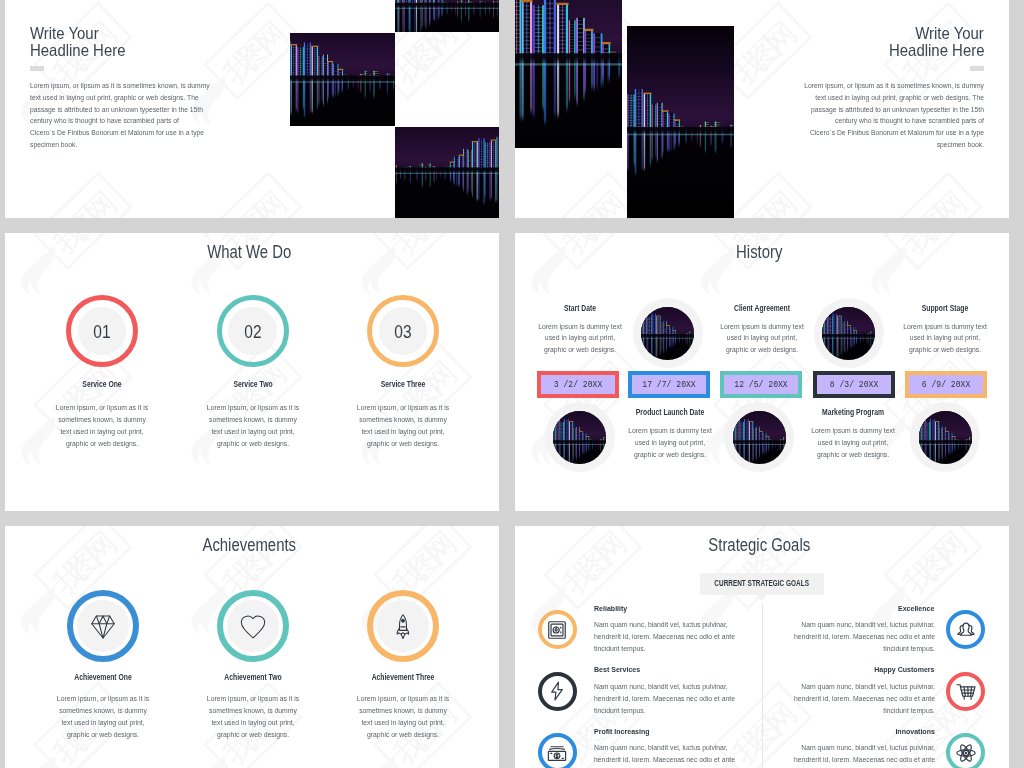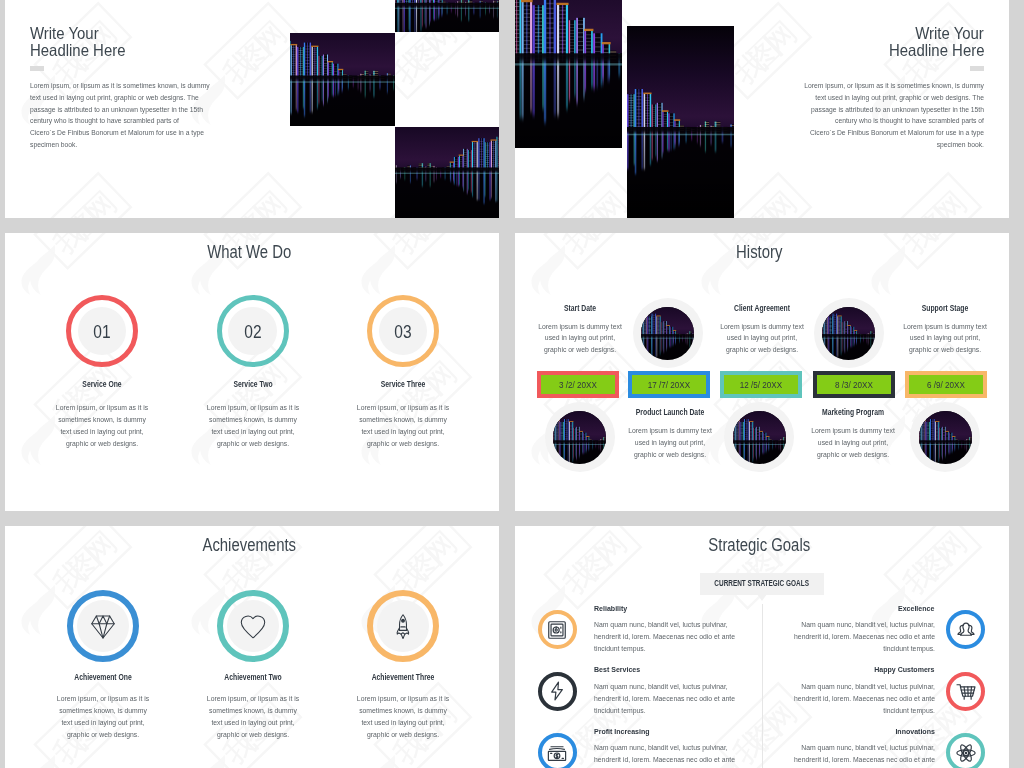--- a/index.html
+++ b/index.html
@@ -35,21 +35,21 @@
        line-height:9px;transform:scaleX(.83);}
   .para{position:absolute;text-align:center;color:#5d6368;font-size:7.6px;line-height:11.85px;transform:scaleX(.9);}
 
   
   .ring{position:absolute;border-radius:50%;box-sizing:border-box;}
   .ring-in{position:absolute;border-radius:50%;background:#f3f3f3;}
   .ring-num{position:absolute;left:0;right:0;text-align:center;color:#353f48;
             font-size:18.5px;line-height:18px;transform:scaleX(.84);}
 
   
-  .dbox{position:absolute;box-sizing:border-box;background:#84cc16;}
+  .dbox{position:absolute;box-sizing:border-box;background:#c4b5fd;font-family:Liberation Mono, monospace;}
   .dbox span{position:absolute;left:0;right:0;text-align:center;color:#2f3740;
              font-size:9.9px;transform:scaleX(.82);}
   .hcirc{position:absolute;border-radius:50%;background:#f3f3f3;}
   .hphoto{position:absolute;border-radius:50%;overflow:hidden;}
 
   
   .sg-badge{position:absolute;background:#f1f1f1;color:#2f3740;font-size:9.2px;
             font-weight:bold;text-align:center;overflow:hidden;}
   .sg-badge span{display:block;white-space:nowrap;transform:scaleX(.70);transform-origin:center;
             margin:0 -30px;}

